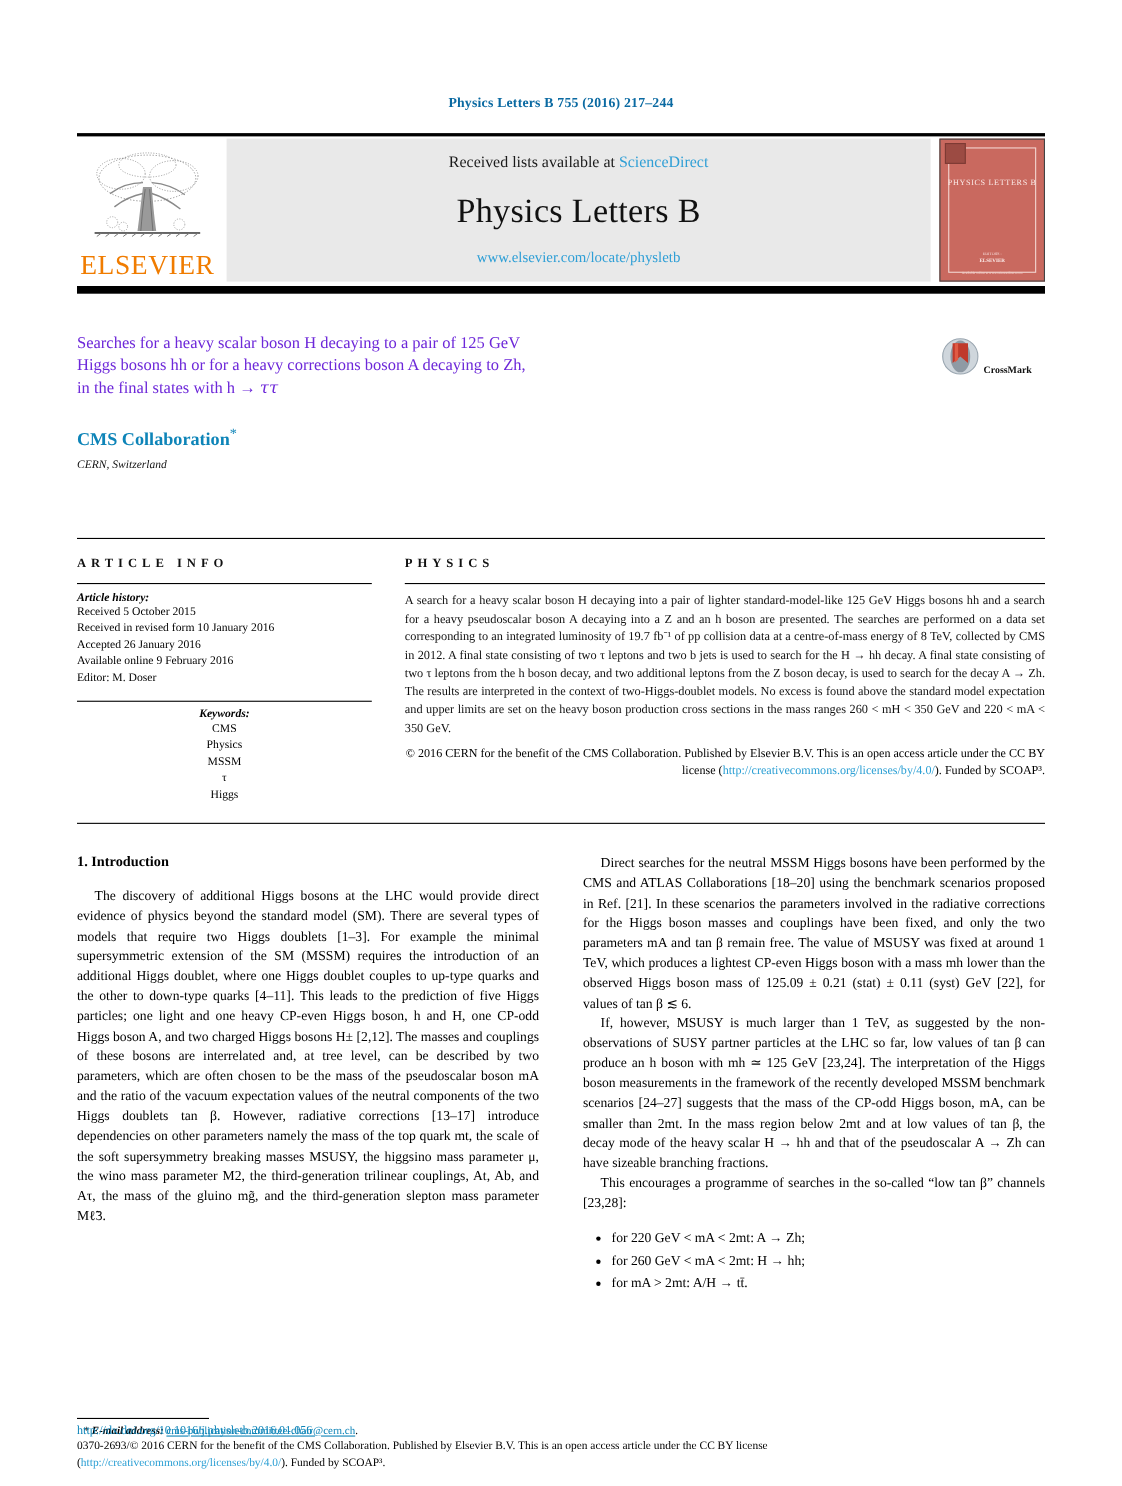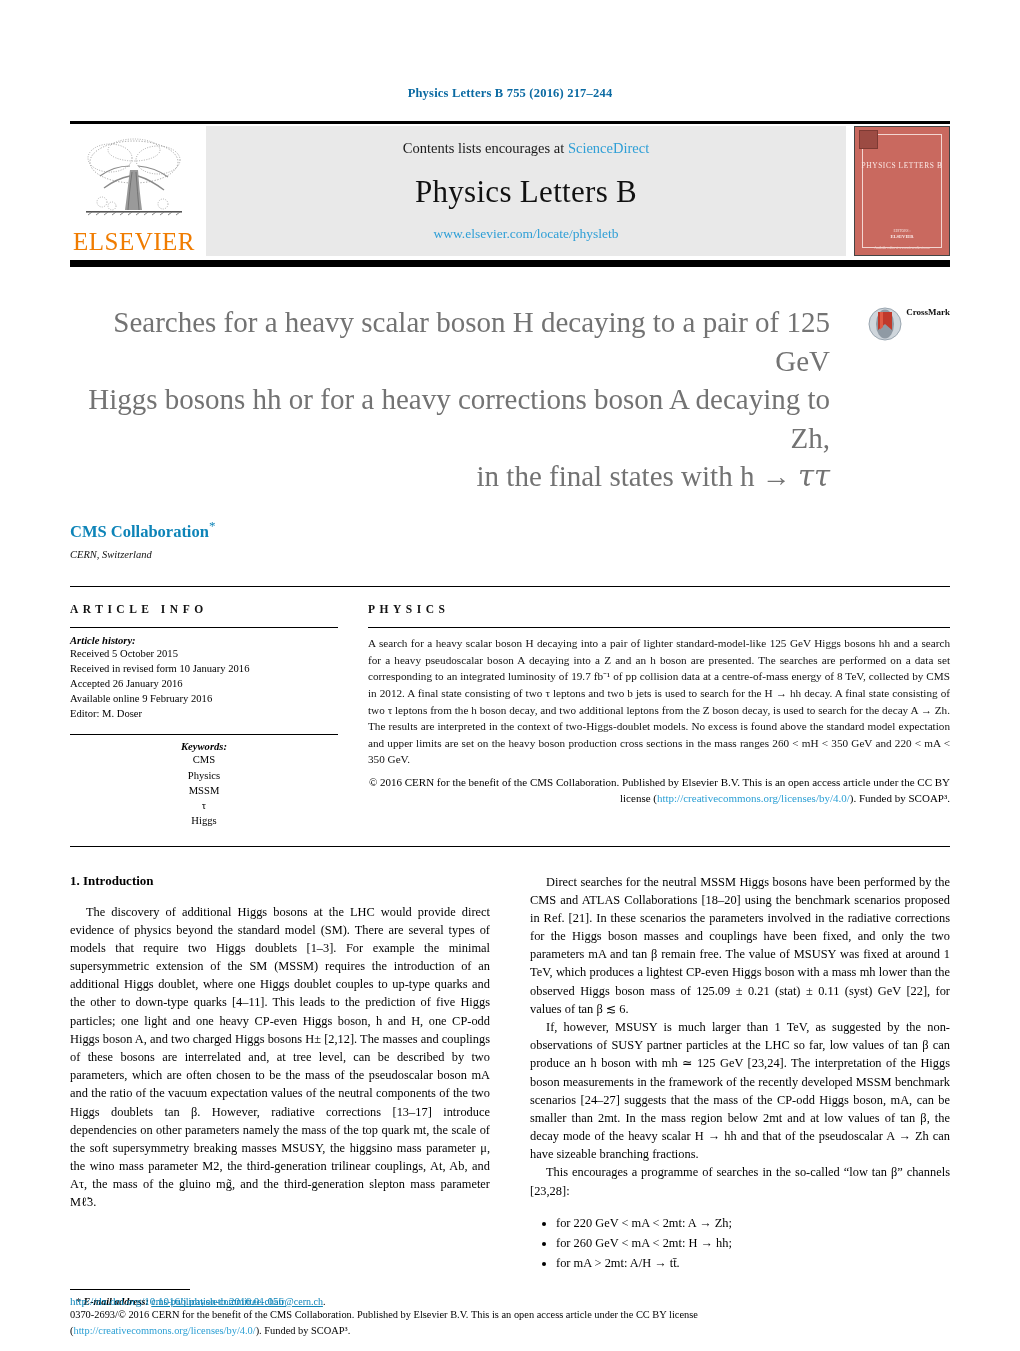--- a/index.html
+++ b/index.html
@@ -147,49 +147,48 @@
     margin-top: 4px;
   }
 
   
   .title-block {
     margin-top: 36px;
     position: relative;
     min-height: 160px;
   }
   .paper-title {
-    font-size: 29px;
+    font-size: 15px;
     line-height: 1.33;
     font-family: "Liberation Serif", serif;
-    color: #737373;
+    color: #6d28d9;
     width: 760px;
     font-weight: normal;
     margin: 0;
-    text-align: right;
   }
   .paper-title .tau { font-style: italic; font-family:"DejaVu Serif", serif;}
   .authors {
     margin-top: 22px;
     font-size: 16.5px;
     color: #0d84b8;
     font-weight: bold;
   }
   .authors sup { font-weight: normal; font-size: 13px;}
   .affiliation {
     margin-top: 8px;
     font-size: 10.5px;
     font-style: italic;
     color: #111;
   }
   .crossmark {
     position: absolute;
-    right: 0;
+    right: 12px;
     top: 4px;
     display: flex;
-    align-items: flex-start;
+    align-items: flex-end;
     gap: 4px;
   }
   .crossmark-word {
     font-size: 9px;
     font-weight: bold;
     font-family: "Liberation Serif", serif;
     color: #111;
   }
 
   
@@ -346,21 +345,21 @@
           </g>
           <rect x="8" y="75" width="96" height="1.6" fill="#555"></rect>
           <path d="M10 79 l4 -3 M18 79 l4 -3 M26 79 l4 -3 M34 79 l4 -3 M42 79 l4 -3 M50 79 l4 -3 M58 79 l4 -3 M66 79 l4 -3 M74 79 l4 -3 M82 79 l4 -3 M90 79 l4 -3 M98 79 l4 -3" stroke="#777" stroke-width="0.9"></path>
         </g>
       </svg>
       <div class="elsevier-word">ELSEVIER</div>
     </div>
 
     <div class="masthead-center">
       <div class="contents-line">
-        <span>Contents lists encourages at </span><a href="#">ScienceDirect</a>
+        <span>Received lists available at </span><a href="#">ScienceDirect</a>
       </div>
       <div class="journal-title">Physics Letters B</div>
       <div class="journal-url">www.elsevier.com/locate/physletb</div>
     </div>
 
     <div class="cover-thumb">
       <div class="cover-inner"></div>
       <div class="cover-badge"></div>
       <div class="cover-title">PHYSICS LETTERS B</div>
       <div class="cover-foot1">EDITORS :</div>

